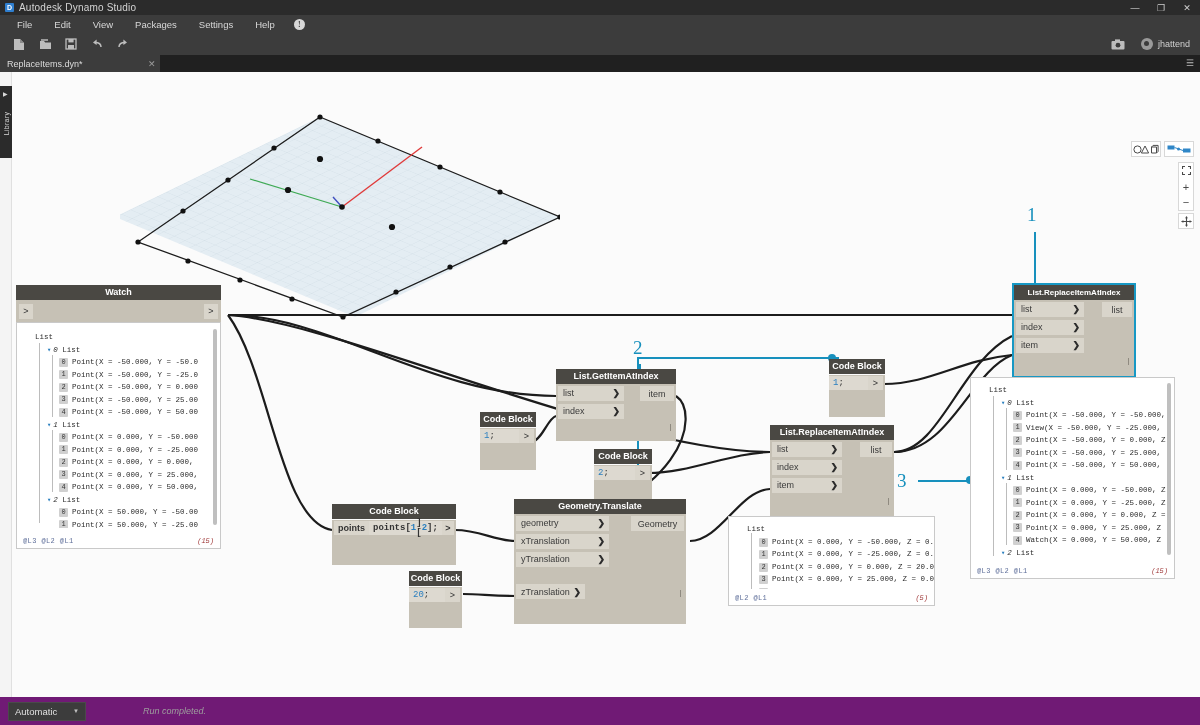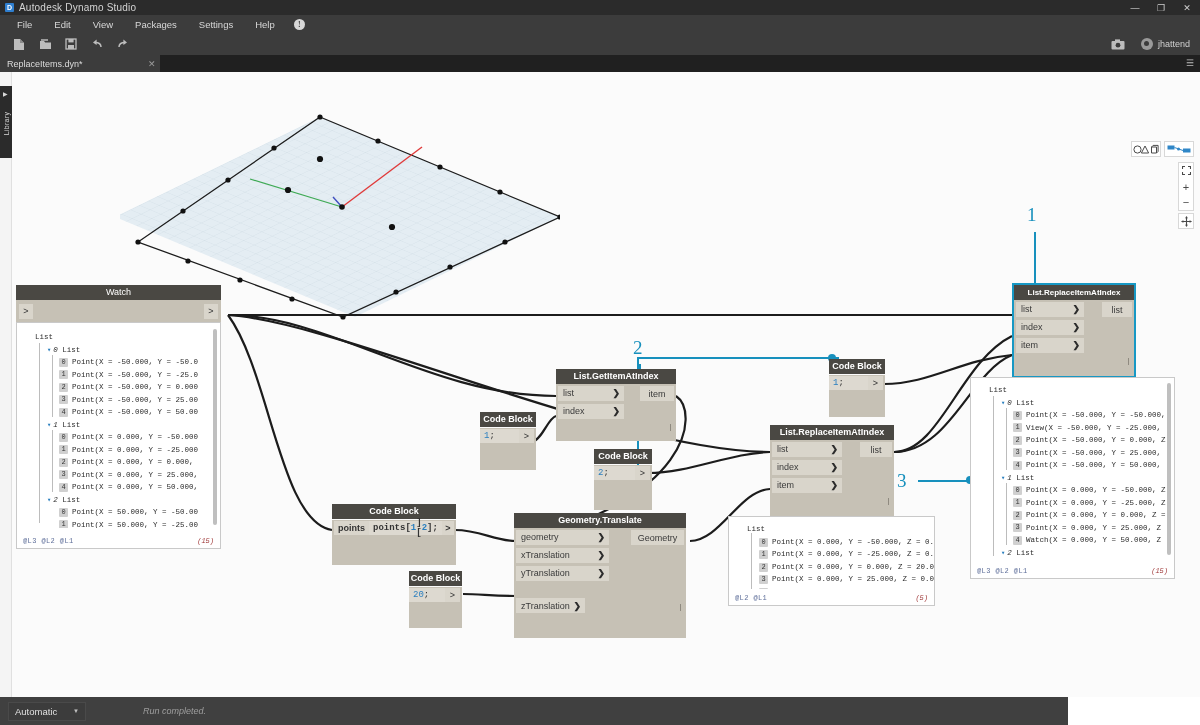--- a/index.html
+++ b/index.html
@@ -155,21 +155,21 @@
   }
   .cb-code .num { color:#2a7fbf; }
   .cb-out {
     background:#d9d5cb; height:14px; width:15px; font-size:9px; color:#333;
     display:flex; align-items:center; justify-content:center; margin-right:2px;
   }
 
   
   .watch-node { position:absolute; }
   .watch-hdr {
-    background:#4a4843; color:#fff; font-size:9px; font-weight:normal;
+    background:#4a4843; color:#fff; font-size:9px; font-weight:bold;
     text-align:center; height:15px; line-height:15px;
   }
   .watch-ports {
     background:#c6c1b5; height:22px; position:relative; display:flex;
     align-items:center;
   }
   .watch-ports .wp {
     background:#d9d5cb; height:15px; width:14px; font-size:9px; color:#333;
     display:flex; align-items:center; justify-content:center;
   }
@@ -212,22 +212,22 @@
     font-family:"Liberation Serif", serif;
   }
   .callout-line { position:absolute; background:#1790bd; }
   .callout-dot {
     position:absolute; width:8px; height:8px; border-radius:50%;
     background:#1790bd;
   }
 
   
   .statusbar {
-    position:absolute; left:0; top:697px; width:1068px; height:28px;
-    background:#404040; display:flex; align-items:center;
+    position:absolute; left:0; top:697px; width:1200px; height:28px;
+    background:#701a75; display:flex; align-items:center;
   }
   .run-select {
     margin-left:8px; width:78px; height:19px; background:#3c3c3c;
     border:1px solid #4a4a4a; color:#e0e0e0; font-size:9.5px;
     display:flex; align-items:center; padding:0 6px; position:relative;
   }
   .run-select .car { position:absolute; right:6px; font-size:6px; color:#c0c0c0; }
   .run-status { margin-left:57px; color:#9e9e9e; font-size:9px; font-style:italic; }
 </style>
 </head>
@@ -546,21 +546,21 @@
     <div class="node" style="left:409px; top:499px; width:53px;">
       <div class="node-header">Code Block</div>
       <div class="node-body cb-body" style="height:41px;">
         <div class="cb-row">
           <div class="cb-code"><span class="num">20</span>;</div>
           <div class="cb-out">&gt;</div>
         </div>
       </div>
     </div>
 
-    <div class="node" style="left:514px; top:441px; width:172px;">
+    <div class="node" style="left:514px; top:427px; width:172px;">
       <div class="node-header">Geometry.Translate</div>
       <div class="node-body" style="height:110px;">
         <div class="port-row">
           <div class="port-in" style="width:93px;">
             <span>geometry</span>
               <span class="chev">❯</span>
           </div>
           <div class="port-out" style="top:2px; width:53px;">Geometry</div>
         </div>
         <div class="port-row">

